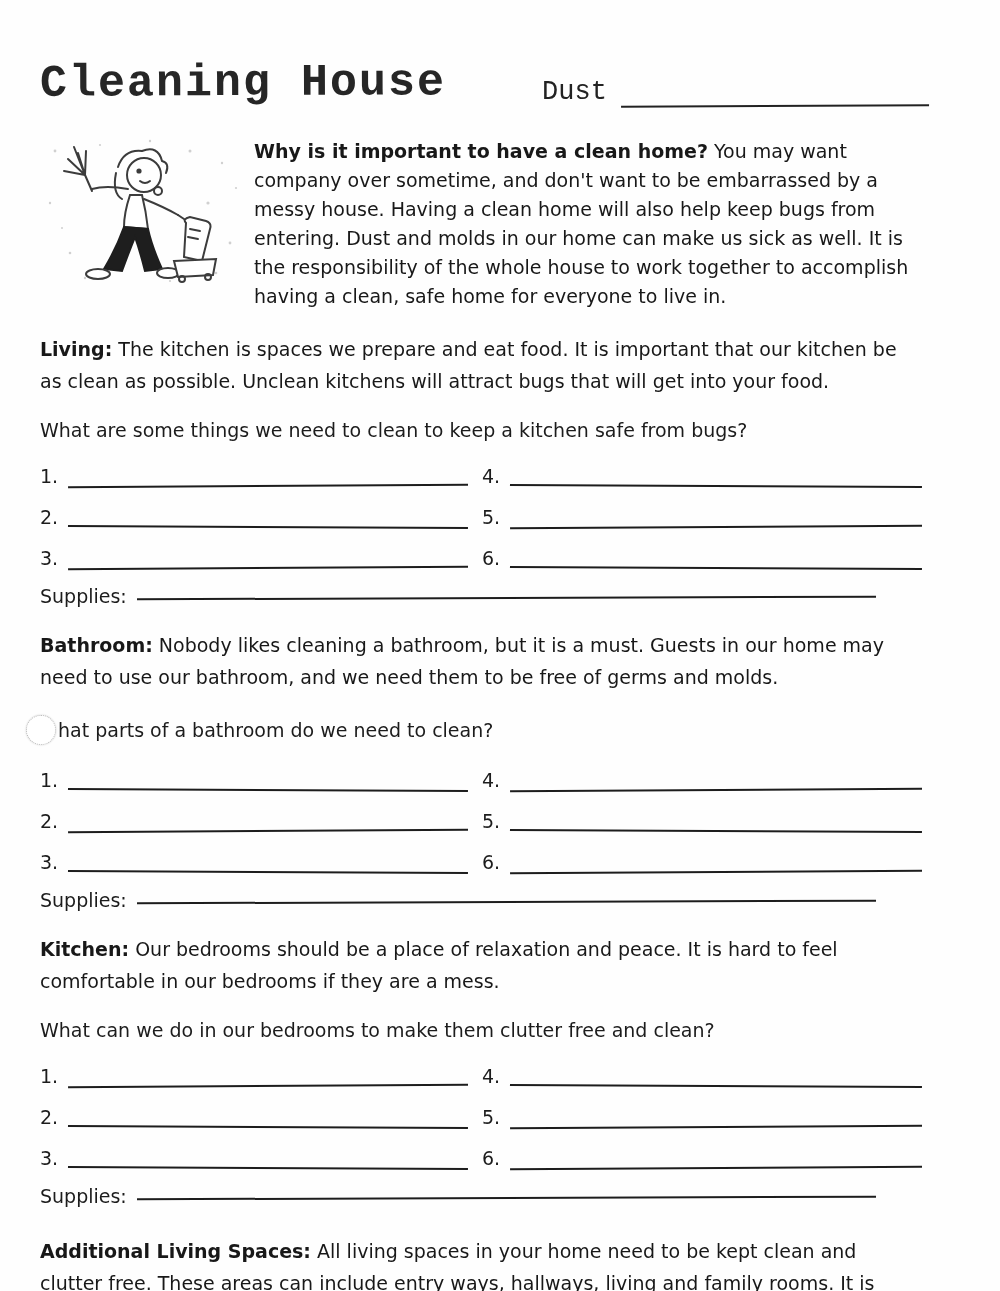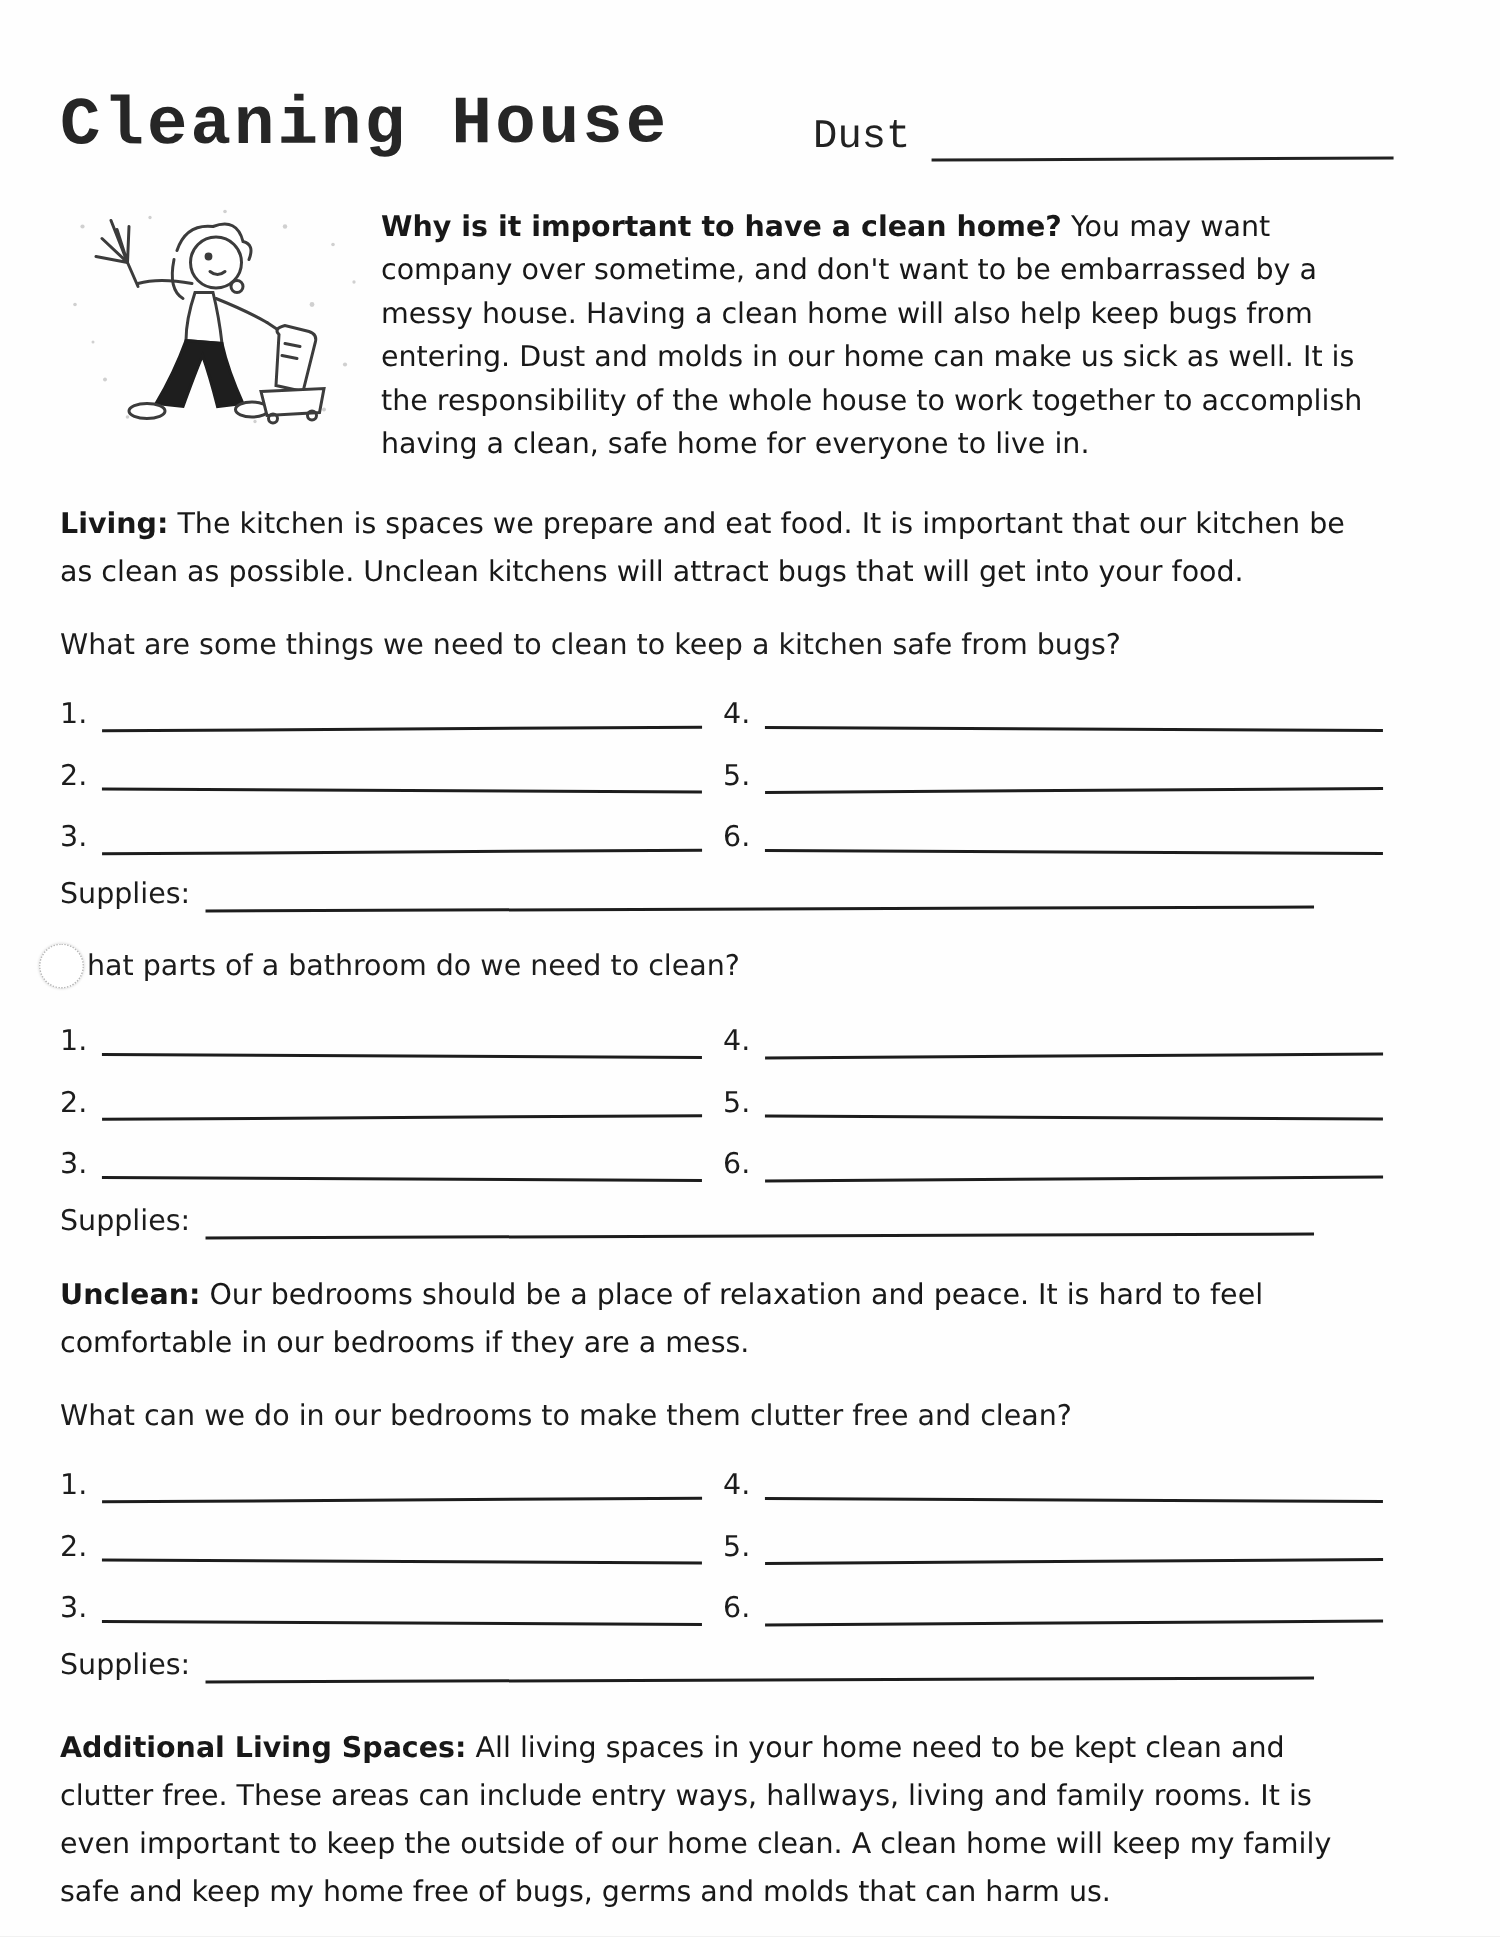--- a/index.html
+++ b/index.html
@@ -118,21 +118,20 @@
     flex: 1;
     height: 14px;
     border-bottom: 2px solid #1d1d1d;
   }
   .tilt-a { transform: rotate(-0.35deg); }
   .tilt-b { transform: rotate(0.3deg); }
 
   .supplies-row {
     margin-top: 16px;
     display: flex;
-    align-items: flex-end;
   }
   .supplies-label {
     font-size: 19px;
     flex: none;
     margin-right: 10px;
   }
   .supplies-line {
     flex: 1;
     height: 14px;
     border-bottom: 2px solid #1d1d1d;
@@ -246,20 +245,21 @@
           <span class="blank-line tilt-b"></span>
         </div>
     </div>
     <div class="supplies-row">
       <span class="supplies-label">Supplies:</span>
       <span class="blank-line supplies-line"></span>
     </div>
   </section>
 
   <section class="ws-section">
+    <p class="sec-desc"><span class="sec-head">Bathroom:</span><span>  Nobody likes cleaning a bathroom, but it is a must.  Guests in our home may need to use our bathroom, and we need them to be free of germs and molds.</span></p>
     <p class="sec-question">
         <span class="whiteout-blob"></span>
         <span>hat parts of a bathroom do we need to clean?</span>
       </p>
     <div class="blanks-grid">
       <div class="blank-cell">
           <span class="blank-num">1.</span>
           <span class="blank-line tilt-b"></span>
         </div>
       <div class="blank-cell">
@@ -283,21 +283,21 @@
           <span class="blank-line tilt-a"></span>
         </div>
     </div>
     <div class="supplies-row">
       <span class="supplies-label">Supplies:</span>
       <span class="blank-line supplies-line"></span>
     </div>
   </section>
 
   <section class="ws-section">
-    <p class="sec-desc"><span class="sec-head">Unclean:</span><span>  Our bedrooms should be a place of relaxation and peace.  It is hard to feel comfortable in our bedrooms if they are a mess.</span></p>
+    <p class="sec-desc"><span class="sec-head">Kitchen:</span><span>  Our bedrooms should be a place of relaxation and peace.  It is hard to feel comfortable in our bedrooms if they are a mess.</span></p>
     <p class="sec-question">
         <span>What can we do in our bedrooms to make them clutter free and clean?</span>
       </p>
     <div class="blanks-grid">
       <div class="blank-cell">
           <span class="blank-num">1.</span>
           <span class="blank-line tilt-a"></span>
         </div>
       <div class="blank-cell">
           <span class="blank-num">4.</span>

